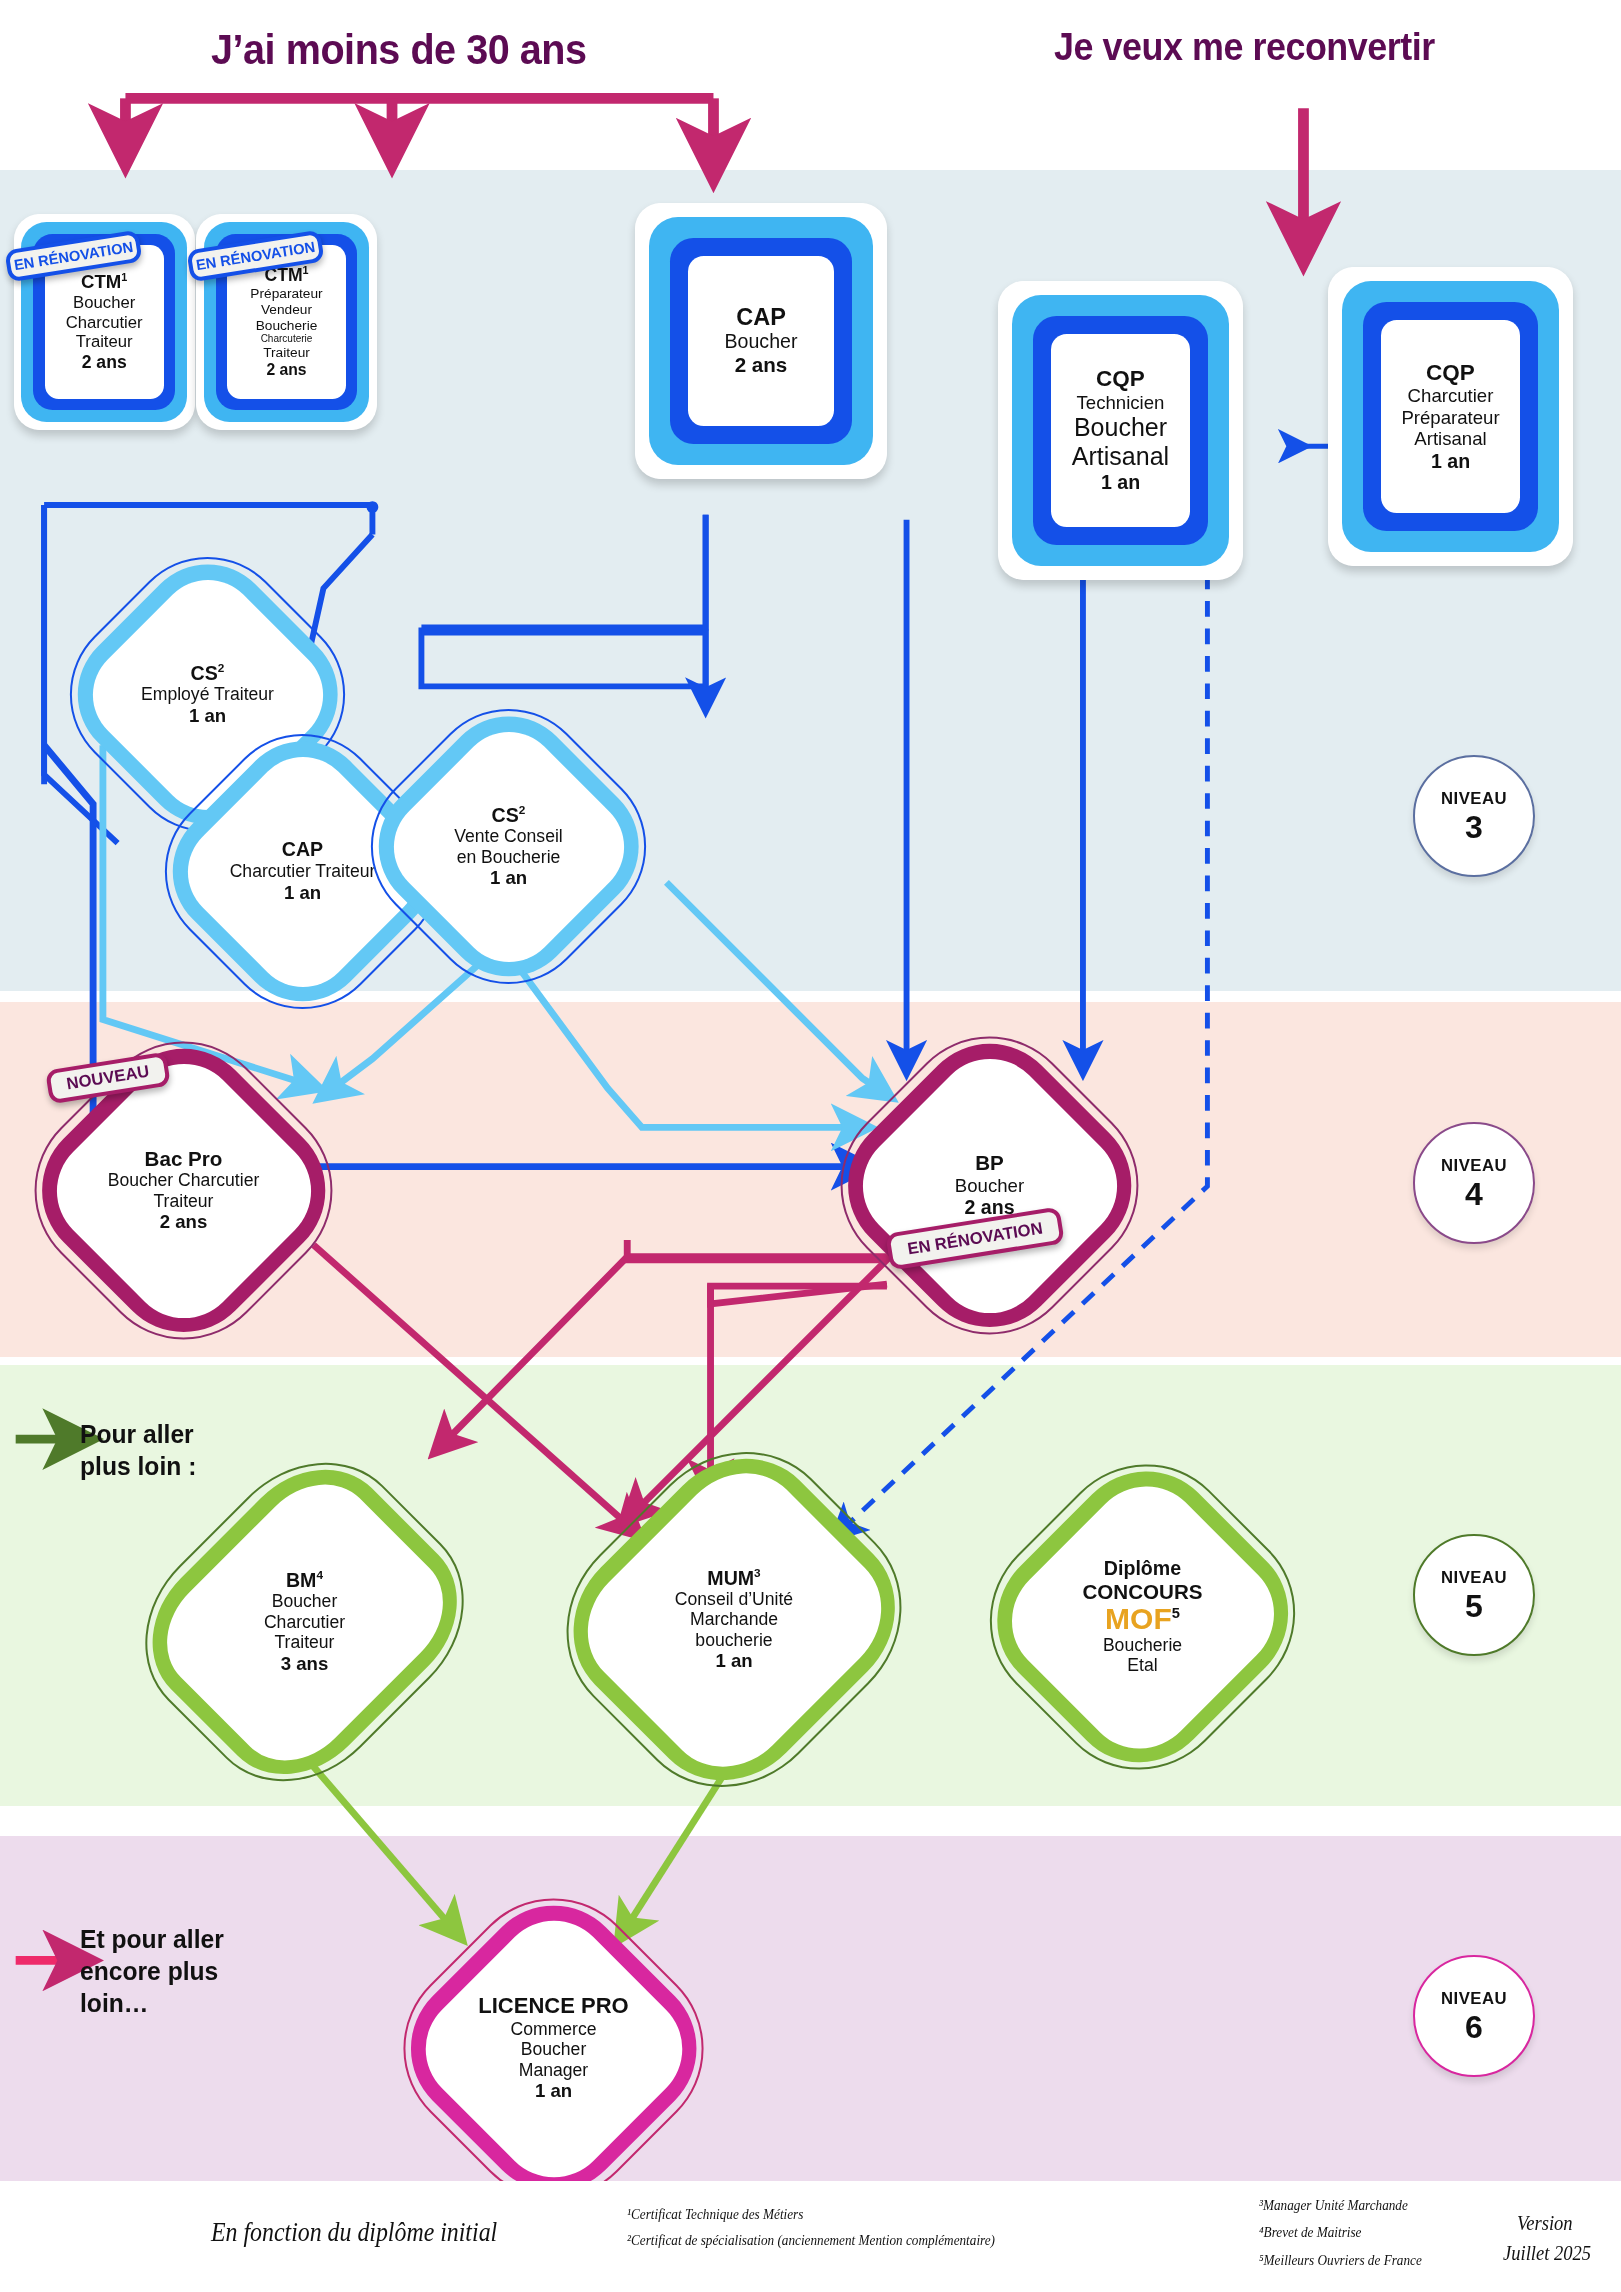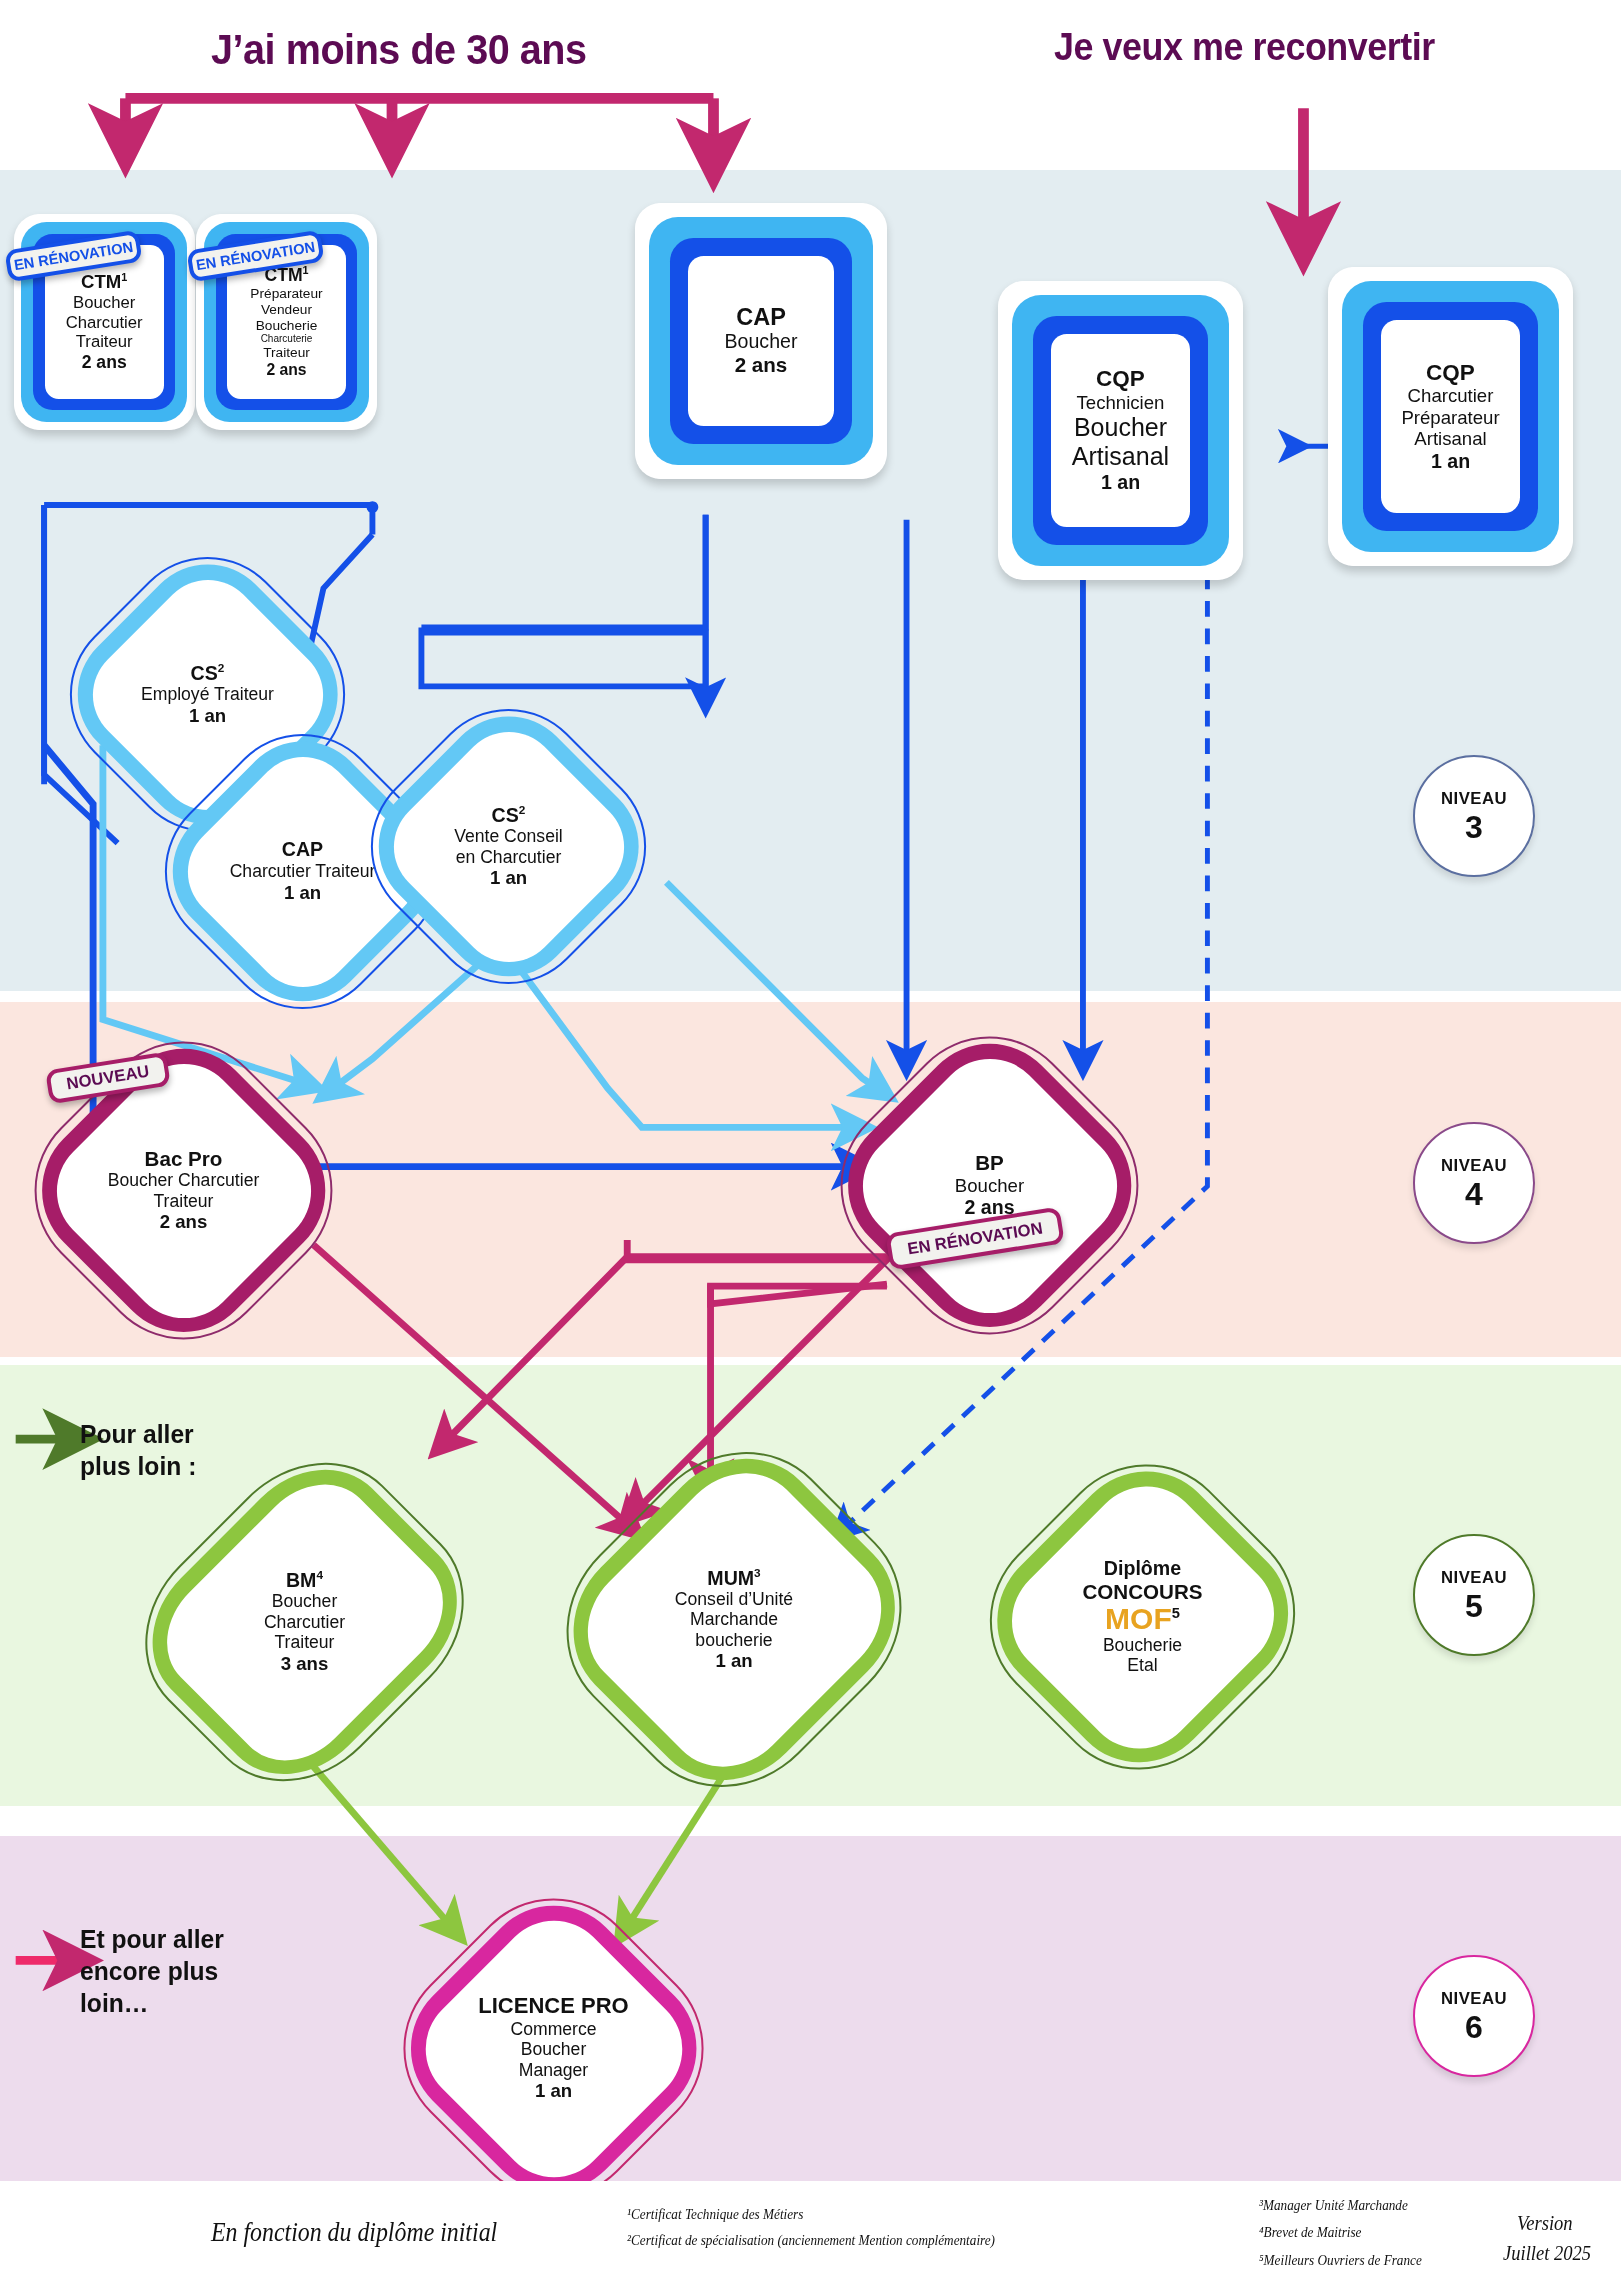--- a/index.html
+++ b/index.html
@@ -331,21 +331,21 @@
     </div>
   </div>
 
   <div class="dia" style="left:387px; top:725px; width:243px; height:243px;">
     <div class="d-outline" style="border-color:#1450e8;"></div>
     <div class="d-band" style="background:#63c8f5;"></div>
     <div class="d-inner"></div>
     <div class="d-text">
       <div class="t-title" style="font-size:19.6px"><span>CS</span><sup style="font-size:11.8px">2</sup></div>
       <div class="t-line" style="font-size:17.6px">Vente Conseil</div>
-      <div class="t-line" style="font-size:17.6px">en Charcutier</div>
+      <div class="t-line" style="font-size:17.6px">en Boucherie</div>
       <div class="t-dur" style="font-size:18.6px">1 an</div>
     </div>
   </div>
 
   <div class="dia" style="left:52px; top:1059px; width:263px; height:263px;">
     <div class="d-outline" style="border-color:#8e2b6b;"></div>
     <div class="d-band" style="background:#a61d68;"></div>
     <div class="d-inner"></div>
     <div class="d-text">
       <div class="t-title" style="font-size:20.6px">Bac Pro</div>

